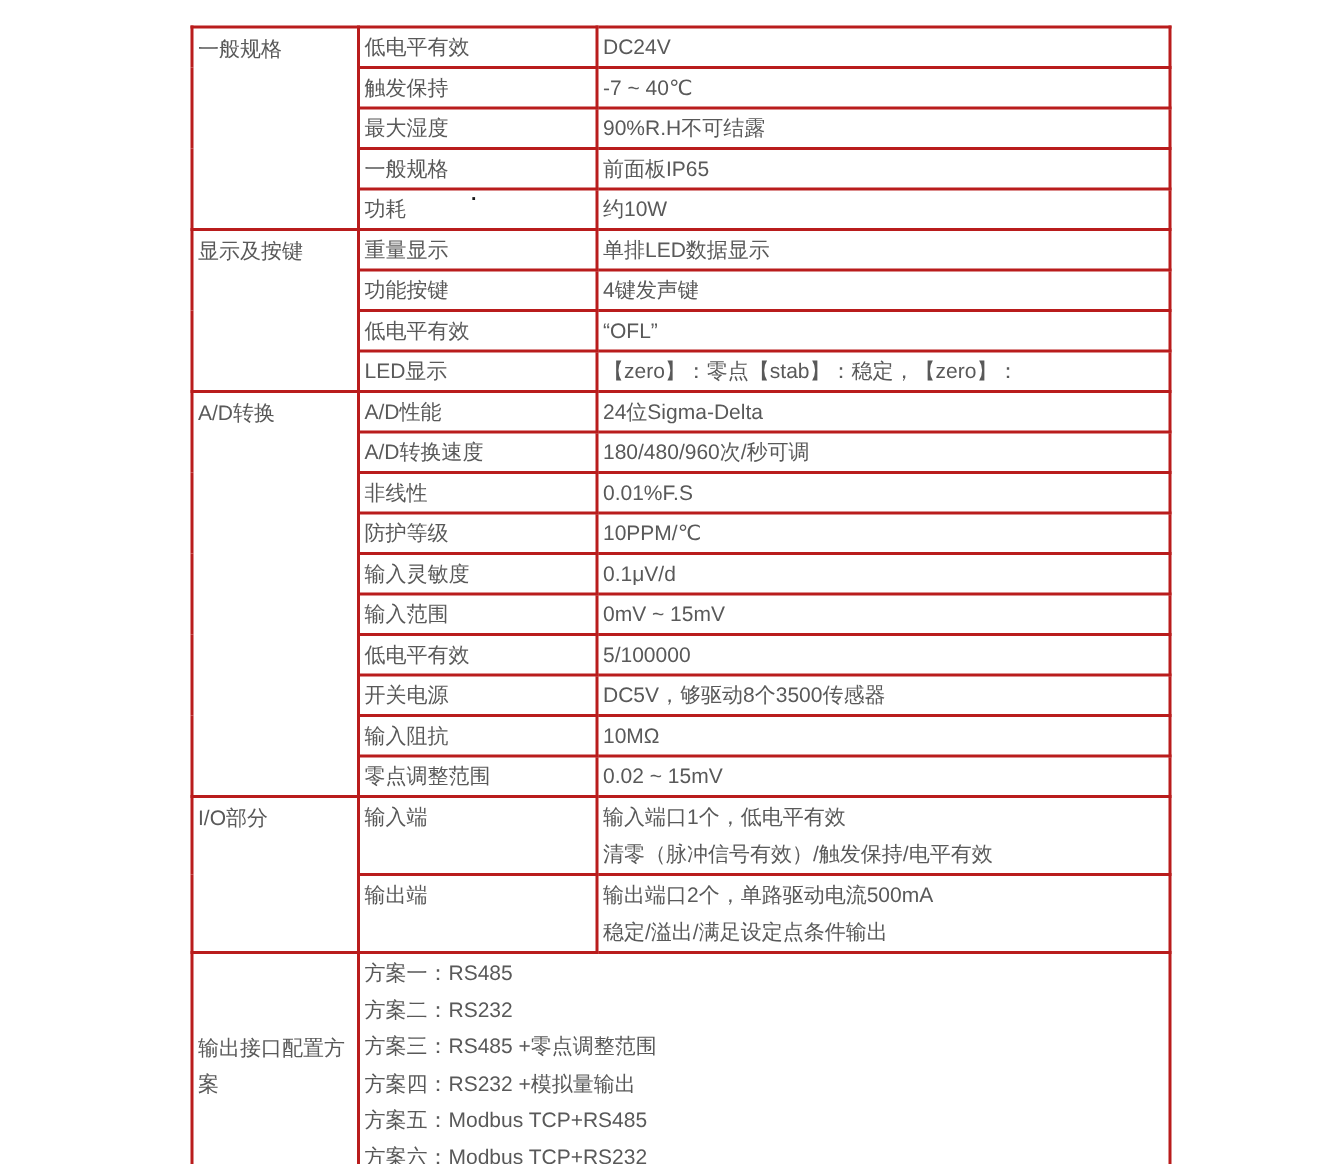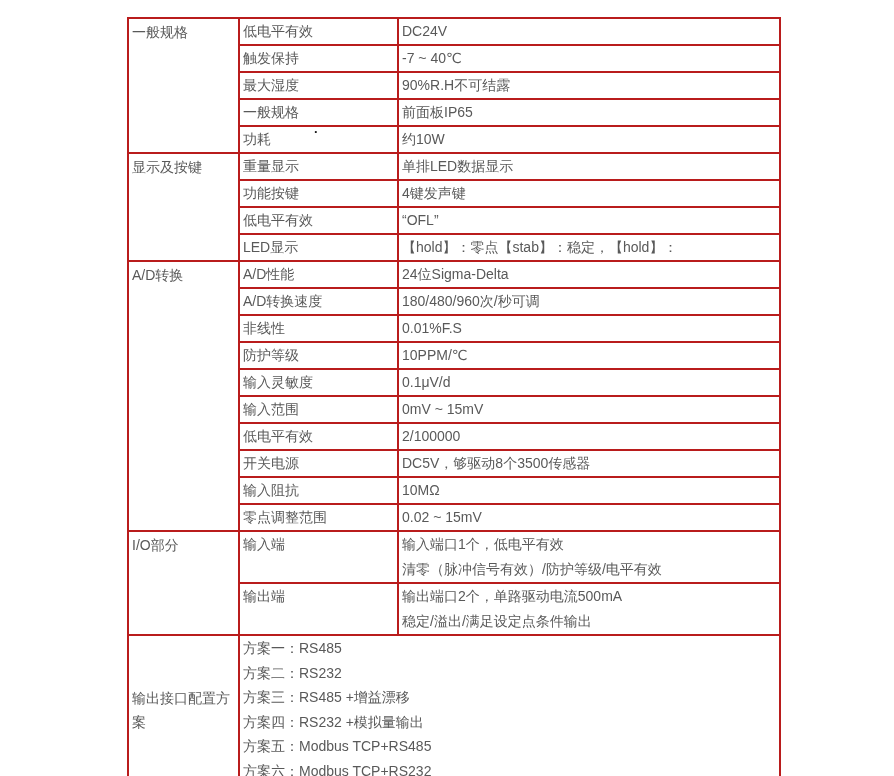--- a/index.html
+++ b/index.html
@@ -107,21 +107,21 @@
         <tr>
           <td>功能按键</td>
           <td>4键发声键</td>
         </tr>
         <tr>
           <td>低电平有效</td>
           <td>“OFL”</td>
         </tr>
         <tr>
           <td>LED显示</td>
-          <td>【hold】：零点【stab】：稳定，【hold】：</td>
+          <td>【zero】：零点【stab】：稳定，【zero】：</td>
         </tr>
         <tr>
           <td class="cat" rowspan="10">A/D转换</td>
           <td>A/D性能</td>
           <td>24位Sigma-Delta</td>
         </tr>
         <tr>
           <td>A/D转换速度</td>
           <td>180/480/960次/秒可调</td>
         </tr>
@@ -136,55 +136,55 @@
         <tr>
           <td>输入灵敏度</td>
           <td>0.1μV/d</td>
         </tr>
         <tr>
           <td>输入范围</td>
           <td>0mV ~ 15mV</td>
         </tr>
         <tr>
           <td>低电平有效</td>
-          <td>2/100000</td>
+          <td>5/100000</td>
         </tr>
         <tr>
           <td>开关电源</td>
           <td> DC5V，够驱动8个3500传感器</td>
         </tr>
         <tr>
           <td>输入阻抗</td>
           <td>10MΩ</td>
         </tr>
         <tr>
           <td>零点调整范围</td>
           <td>0.02 ~ 15mV</td>
         </tr>
         <tr class="tall">
           <td class="cat" rowspan="2">I/O部分</td>
           <td>输入端</td>
           <td class="val-multi">
             <div>输入端口1个，低电平有效</div>
-            <div>清零（脉冲信号有效）/防护等级/电平有效</div>
+            <div>清零（脉冲信号有效）/触发保持/电平有效</div>
           </td>
         </tr>
         <tr class="tall">
           <td>输出端</td>
           <td class="val-multi">
             <div>输出端口2个，单路驱动电流500mA</div>
             <div>稳定/溢出/满足设定点条件输出</div>
           </td>
         </tr>
         <tr>
           <td class="cat cat-mid">输出接口配置方案</td>
           <td class="merged" colspan="2">
             <div>方案一：RS485</div>
             <div>方案二：RS232</div>
-            <div>方案三：RS485 +增益漂移</div>
+            <div>方案三：RS485 +零点调整范围</div>
             <div>方案四：RS232 +模拟量输出</div>
             <div>方案五：Modbus TCP+RS485</div>
             <div>方案六：Modbus TCP+RS232</div>
           </td>
         </tr>
       </tbody>
   </table>
 </div>
 
 <span class="stray-dot">.</span>

